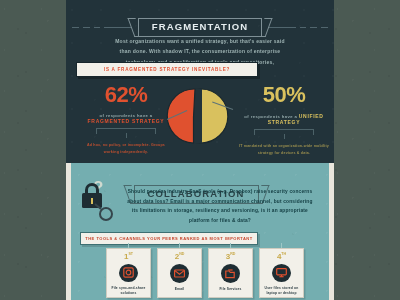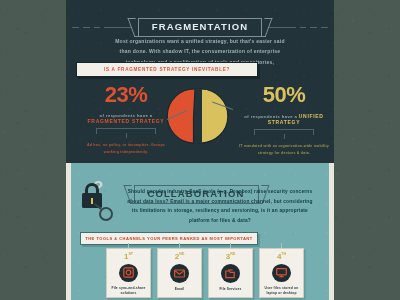--- a/index.html
+++ b/index.html
@@ -229,21 +229,21 @@
     </div>
 
     <div class="intro">Most organizations want a unified strategy, but that's easier said than done. With shadow IT, the consumerization of enterprise technology, and a proliferation of tools and repositories, fragmentation happens.</div>
   </div>
 
   <div class="subbanner">
     <span>IS A FRAGMENTED STRATEGY INEVITABLE?</span>
   </div>
 
   <div class="stat left">
-    <div class="pct">23%</div>
+    <div class="pct">62%</div>
     <div class="lead">
       <span>of respondents have a</span><br>
       <b>FRAGMENTED STRATEGY</b>
     </div>
     <div class="bracket"></div>
     <div class="note">Ad hoc, no policy, or incomplete. Groups working independently.</div>
   </div>
 
   <div class="stat right">
     <div class="pct">50%</div>

